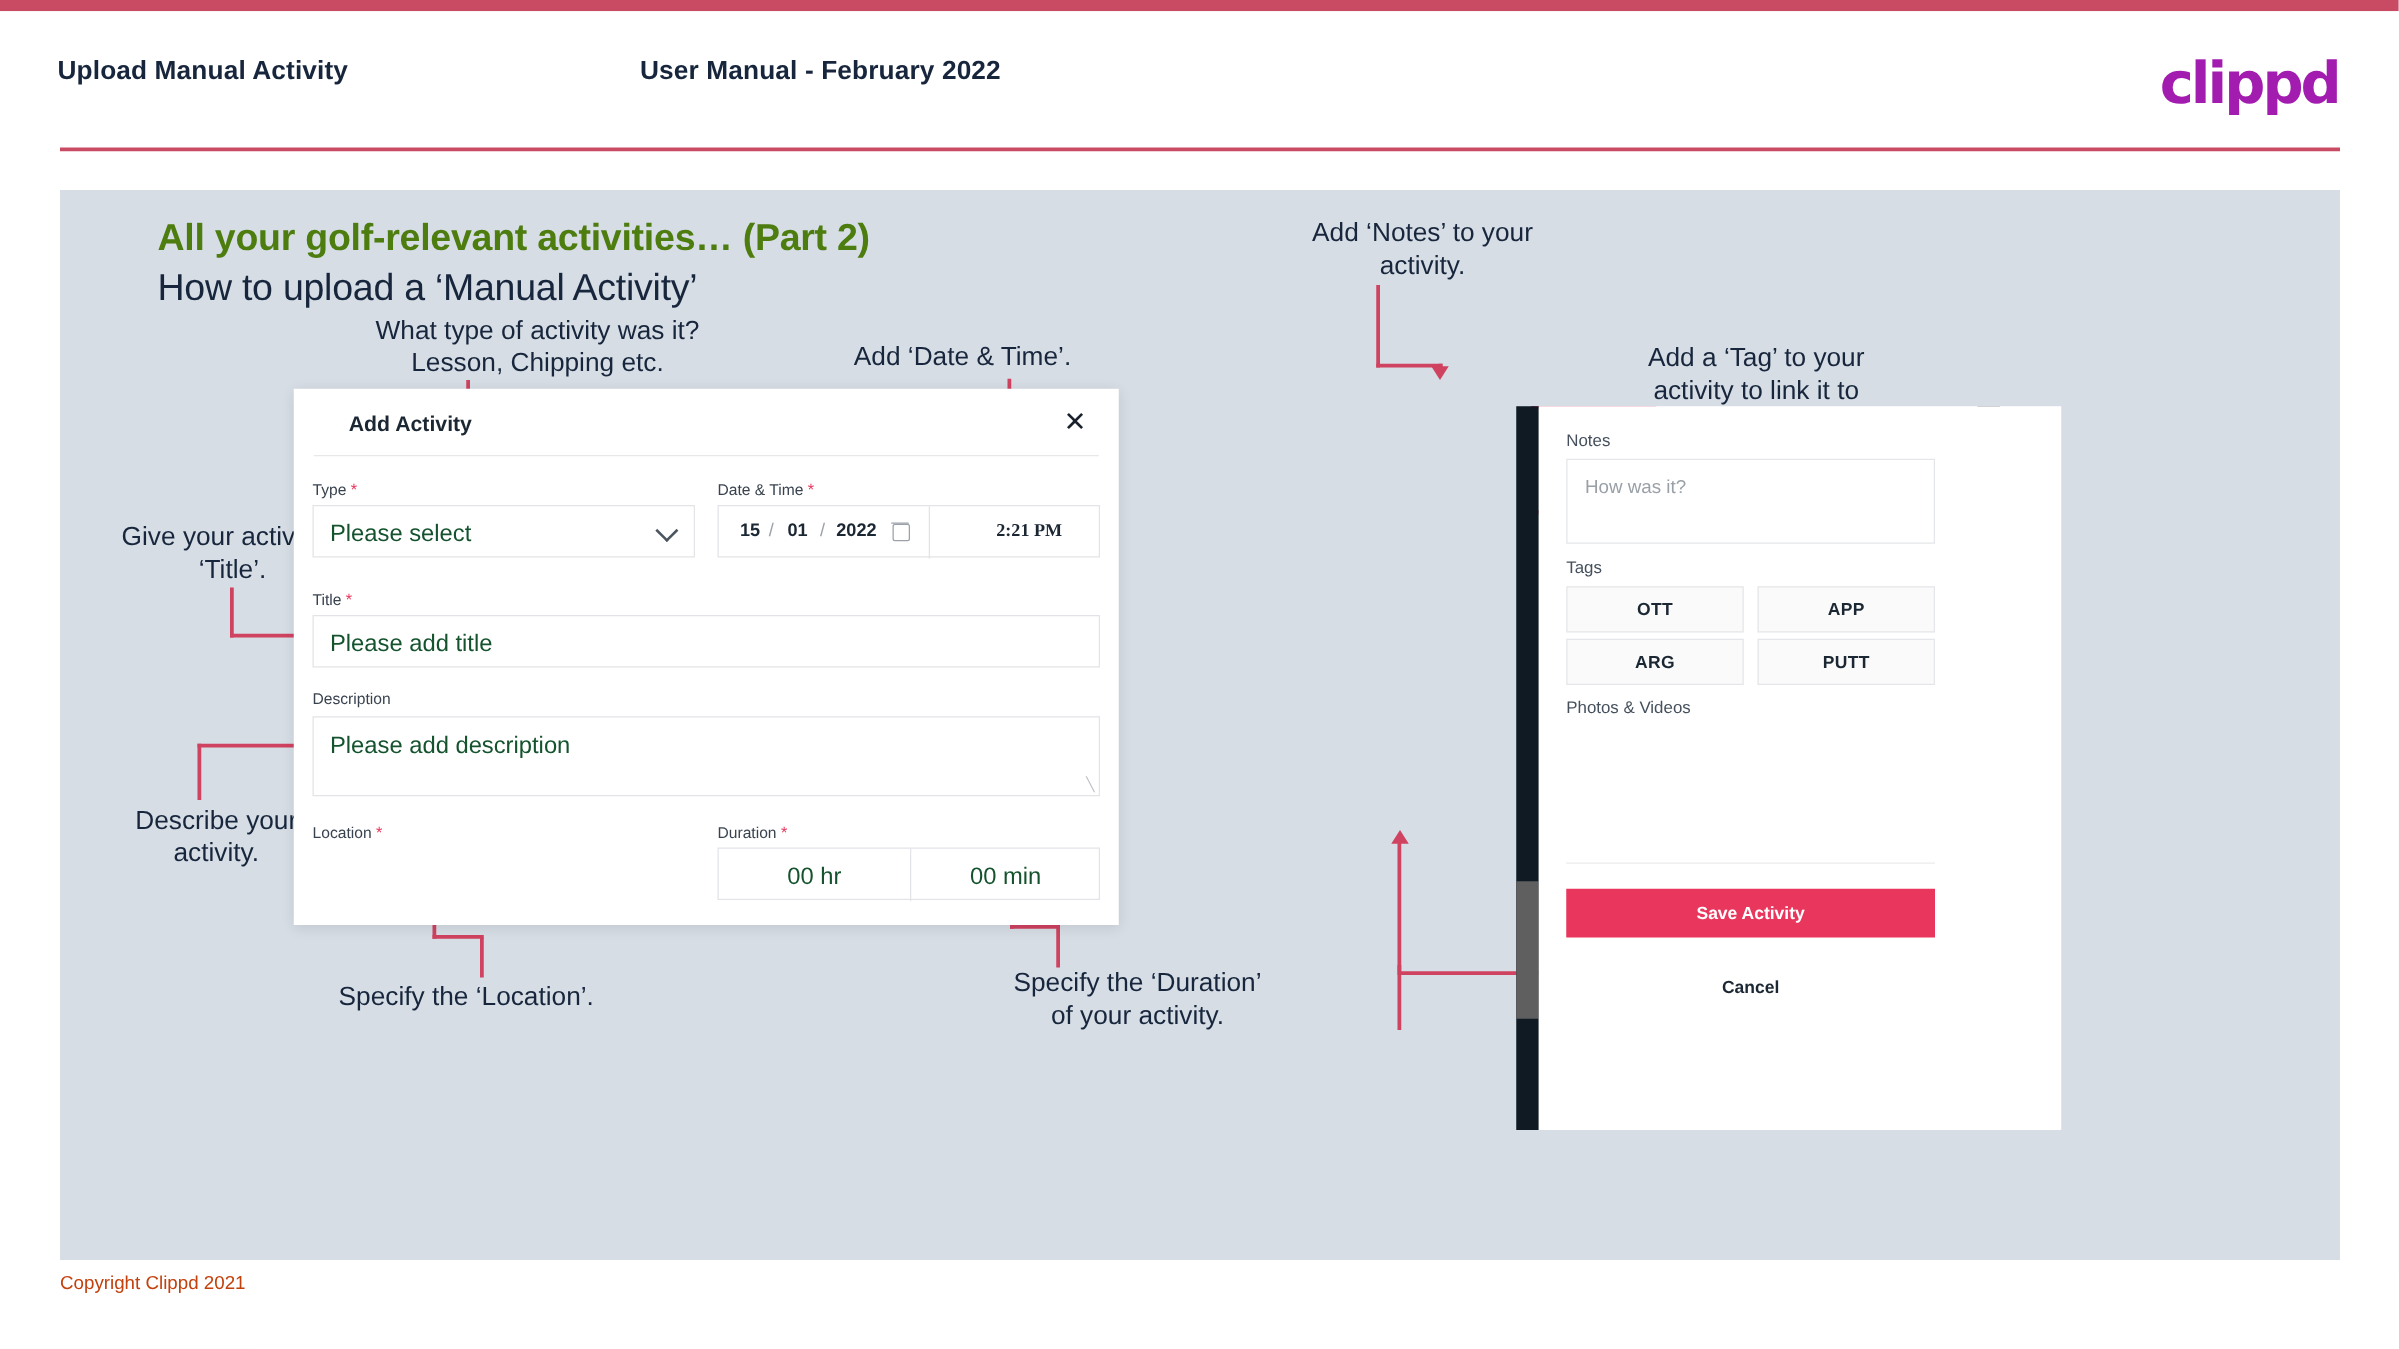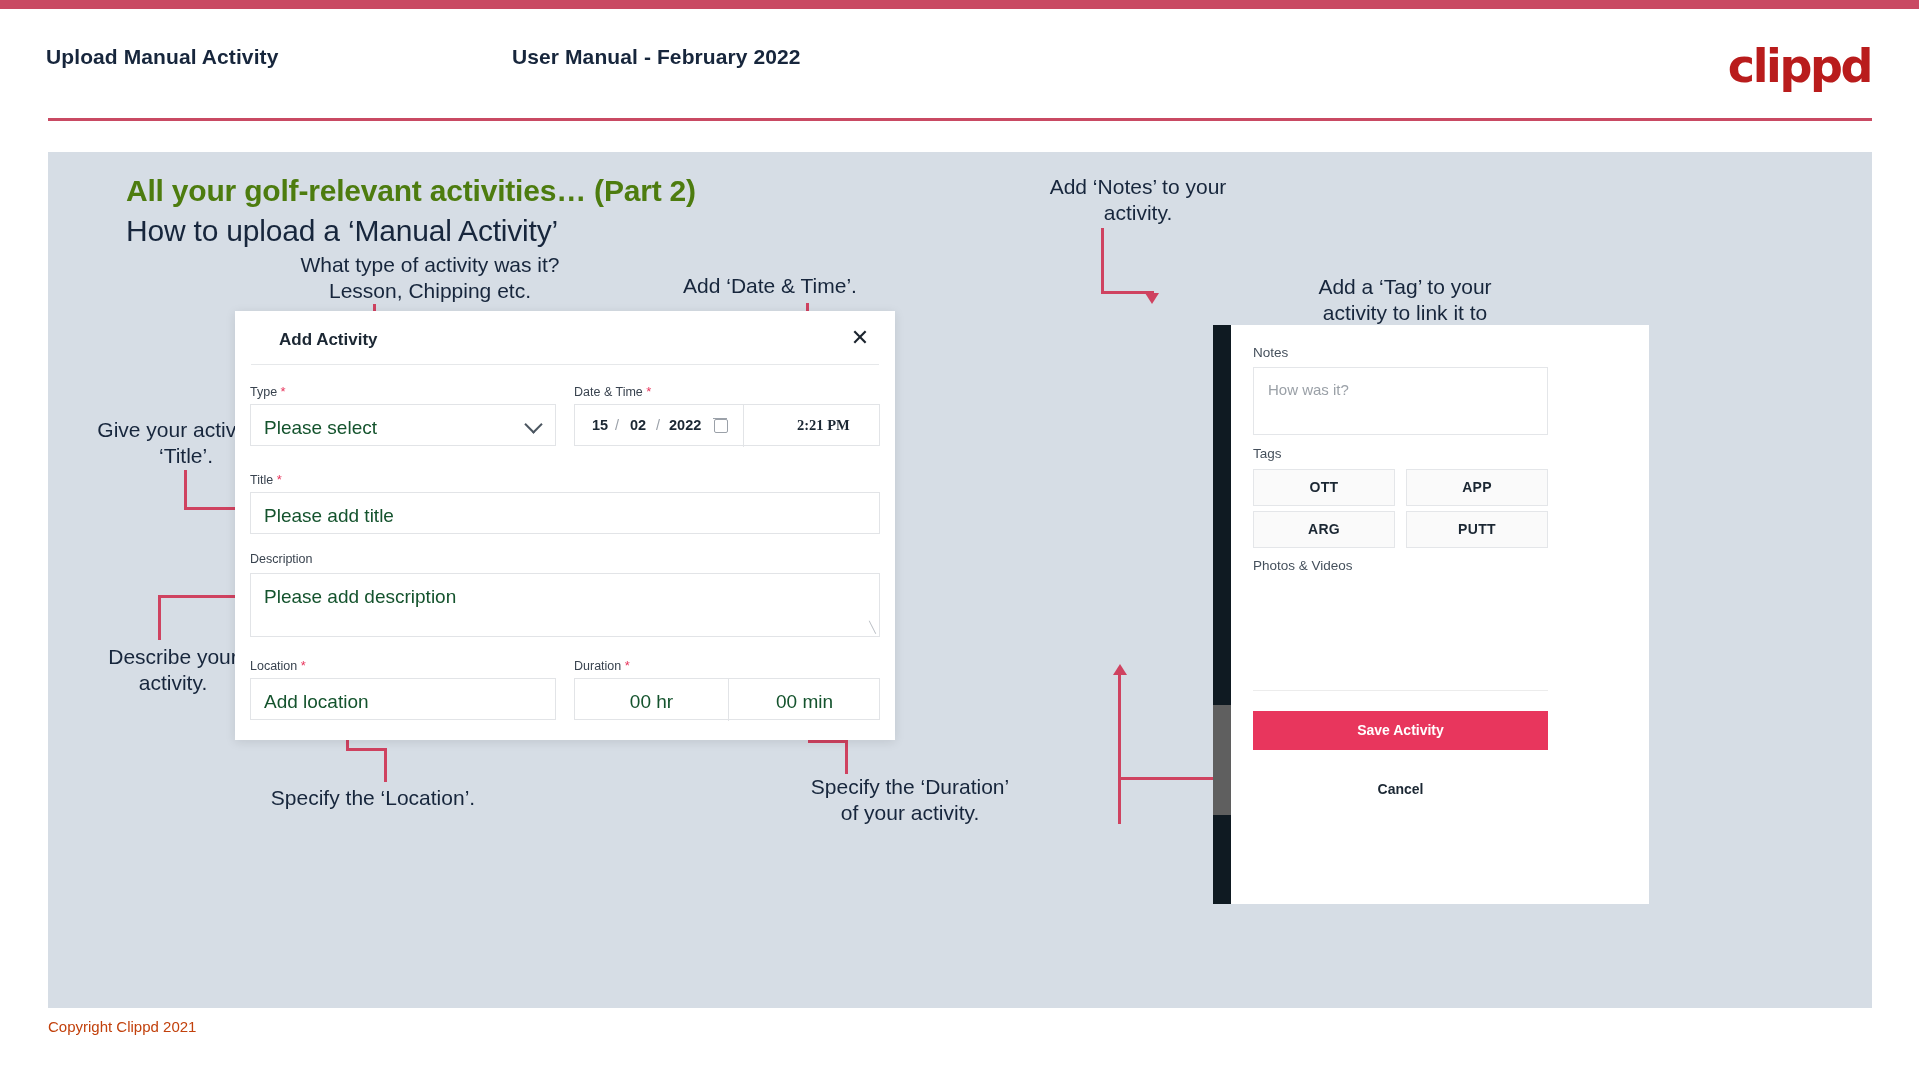--- a/index.html
+++ b/index.html
@@ -44,21 +44,21 @@
     font-size: 21px;
     font-weight: 700;
     color: #17263c;
     letter-spacing: 0.1px;
   }
   .hdr-logo {
     position: absolute;
     right: 48px; top: 34px;
     font-size: 46px;
     font-weight: 700;
-    color: #b91c1c;
+    color: #a21caf;
     letter-spacing: -2.4px;
     line-height: 1;
     font-family: "DejaVu Sans", sans-serif;
   }
   .hdr-rule {
     position: absolute;
     left: 48px; top: 118px;
     width: 1824px; height: 3px;
     background: #c94a63;
   }
@@ -419,21 +419,21 @@
     <div class="chev" style="top:13px;"></div>
   </div>
 
   <div class="fld-label" style="left:339px; top:73px;">
     <span>Date &amp; Time</span>
     <span class="req">*</span>
   </div>
   <div class="input-box" style="left:339px; top:93px; width:306px; height:42px;">
     <div class="val" style="left:17px; top:12px;">15</div>
     <div class="val" style="left:40px; top:12px; color:#9ba1a9; font-weight:400;">/</div>
-    <div class="val" style="left:55px; top:12px;">02</div>
+    <div class="val" style="left:55px; top:12px;">01</div>
     <div class="val" style="left:81px; top:12px; color:#9ba1a9; font-weight:400;">/</div>
     <div class="val" style="left:94px; top:12px;">2022</div>
     <div class="cal-icon" style="left:139px; top:14px;"></div>
     <div class="dsep" style="left:168px; top:0; height:42px;"></div>
     <div class="val" style="left:222px; top:12px;font-family:Liberation Serif, serif;">2:21 PM</div>
   </div>
 
   <div class="fld-label" style="left:15px; top:161px;">
     <span>Title</span>
     <span class="req">*</span>
@@ -445,23 +445,20 @@
   <div class="fld-label" style="left:15px; top:241px;">Description</div>
   <div class="input-box" style="left:15px; top:262px; width:630px; height:64px;">
     <div class="ph" style="top:12px;">Please add description</div>
     <div class="ta-grip">╱</div>
   </div>
 
   <div class="fld-label" style="left:15px; top:347px;">
     <span>Location</span>
     <span class="req">*</span>
   </div>
-  <div class="input-box" style="left:15px; top:367px; width:306px; height:42px;">
-    <div class="ph" style="top:12px;">Add location</div>
-  </div>
 
   <div class="fld-label" style="left:339px; top:347px;">
     <span>Duration</span>
     <span class="req">*</span>
   </div>
   <div class="input-box" style="left:339px; top:367px; width:306px; height:42px;">
     <div class="ph" style="left:0; right:0; top:12px; text-align:center; width:153px;">00 hr</div>
     <div class="dsep" style="left:153px; top:0; height:42px;"></div>
     <div class="ph" style="left:153px; top:12px; text-align:center; width:153px;">00 min</div>
   </div>

